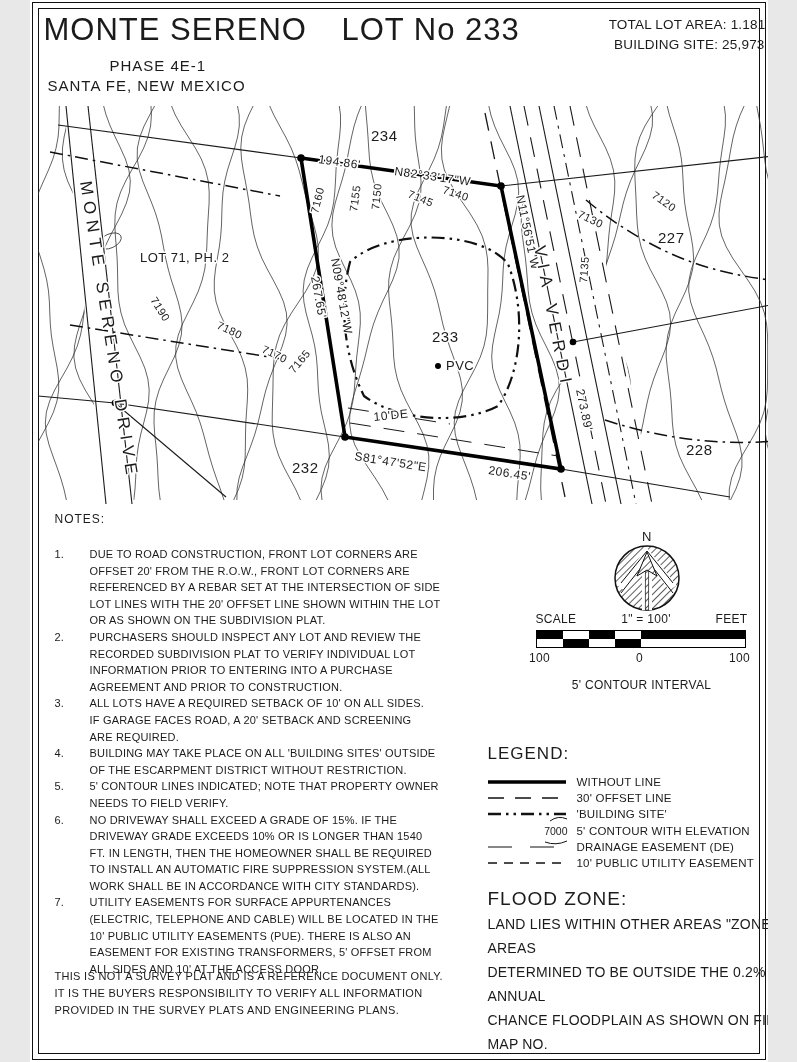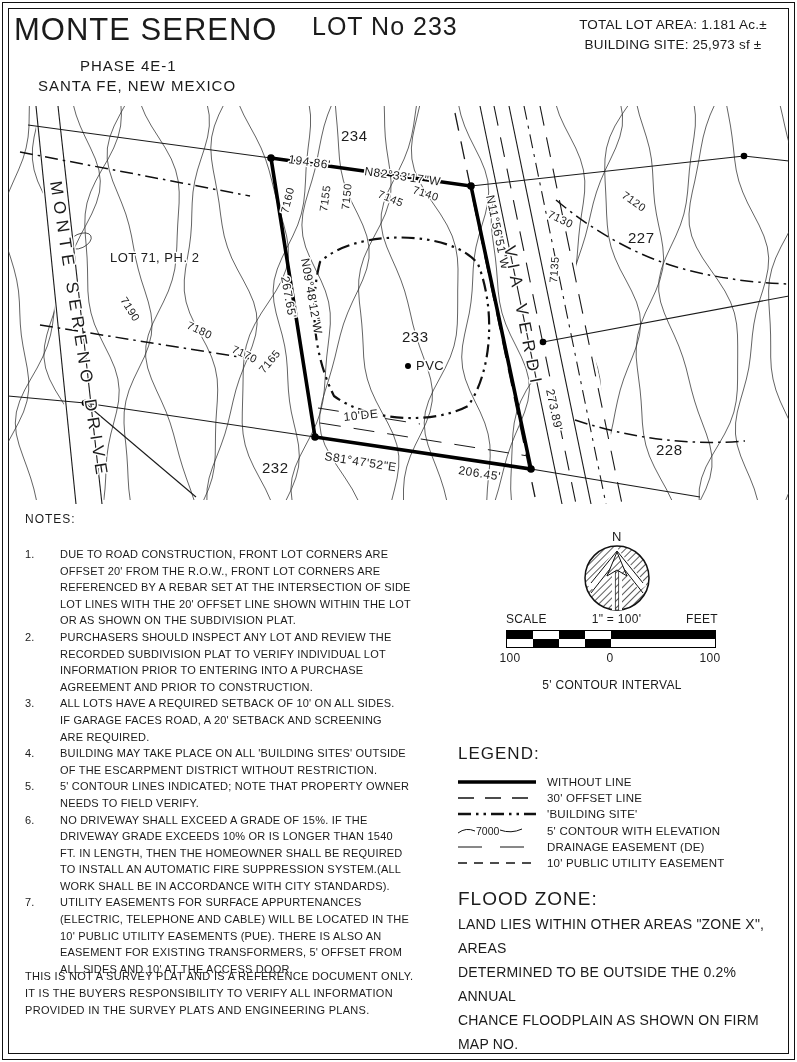--- a/index.html
+++ b/index.html
@@ -1,27 +1,27 @@
 <!DOCTYPE html>
 <html><head>
 <meta charset="utf-8">
 <style>
   html,body{margin:0;padding:0;background:#e8e8e8;}
   .page{
-    position:relative;width:797px;height:1062px;background:#fff;
+    position:relative;width:738px;height:1062px;background:#fff;
     font-family:"Liberation Sans",sans-serif;color:#1b1b1b;overflow:hidden;margin:0 auto;
   }
   .frame-outer{position:absolute;inset:2px;border:1.5px solid #111;pointer-events:none;}
   .frame-inner{position:absolute;inset:8px;border:1px solid #111;pointer-events:none;}
 
   
   .hdr-title{position:absolute;left:14px;top:12px;font-size:31px;letter-spacing:1px;white-space:nowrap;}
-  .hdr-lot{position:absolute;left:312px;top:12px;font-size:25px;letter-spacing:1px;white-space:nowrap;}
+  .hdr-lot{position:absolute;left:312px;top:12px;font-size:31px;letter-spacing:1px;white-space:nowrap;}
   .hdr-phase{position:absolute;left:80px;top:57px;font-size:15px;letter-spacing:1px;}
-  .hdr-city{position:absolute;left:38px;top:77px;font-size:15px;letter-spacing:1px;}
+  .hdr-city{position:absolute;left:18px;top:77px;font-size:15px;letter-spacing:1px;}
   .hdr-right{position:absolute;left:560px;top:15px;width:226px;text-align:center;font-size:13.5px;line-height:20px;letter-spacing:.2px;}
 
   
   #map-svg{position:absolute;left:8px;top:106px;width:781px;height:398px;}
   .contour path,.contour ellipse{fill:none;stroke:#303030;stroke-width:.75;}
   .thin line,.thin polyline{stroke:#1a1a1a;stroke-width:1.1;fill:none;}
   .offset{stroke:#1a1a1a;stroke-width:1.3;stroke-dasharray:18 11;}
   .bsite{stroke:#101010;stroke-width:2.2;stroke-dasharray:13 5 2.5 5 2.5 5;fill:none;}
   .bsite-thin{stroke:#101010;stroke-width:1.5;stroke-dasharray:13 5 2.5 5;fill:none;}
   .de-line{stroke:#1a1a1a;stroke-width:1;stroke-dasharray:21 13;}
@@ -51,21 +51,21 @@
   .sb-nums{position:relative;height:15px;margin-top:3px;}
   .sb-nums span{position:absolute;transform:translateX(-50%);}
   .sb-caption{text-align:center;margin-top:12px;}
 
   
   .legend{position:absolute;left:458px;top:744px;width:330px;}
   .legend-head{font-size:17px;letter-spacing:1px;margin-bottom:10px;}
   .legend-row{display:flex;align-items:center;height:16.2px;}
   .legend-swatch{width:80px;flex:none;margin-right:9px;display:flex;align-items:center;}
   .legend-label{font-size:11.5px;letter-spacing:.2px;white-space:nowrap;}
-  .contour-sample{display:flex;align-items:flex-start;font-size:10.5px;}
+  .contour-sample{display:flex;align-items:flex-end;font-size:10.5px;flex-direction:column;}
 
   
   .flood{position:absolute;left:458px;top:888px;width:332px;}
   .flood-head{font-size:19px;letter-spacing:1px;margin-bottom:2px;}
   .flood-text{font-size:14px;line-height:24px;letter-spacing:.2px;white-space:pre-line;}
 
   
   .disclaimer{position:absolute;left:25px;top:968px;font-size:11px;line-height:17px;letter-spacing:.3px;white-space:pre-line;}
 </style>
 </head>

